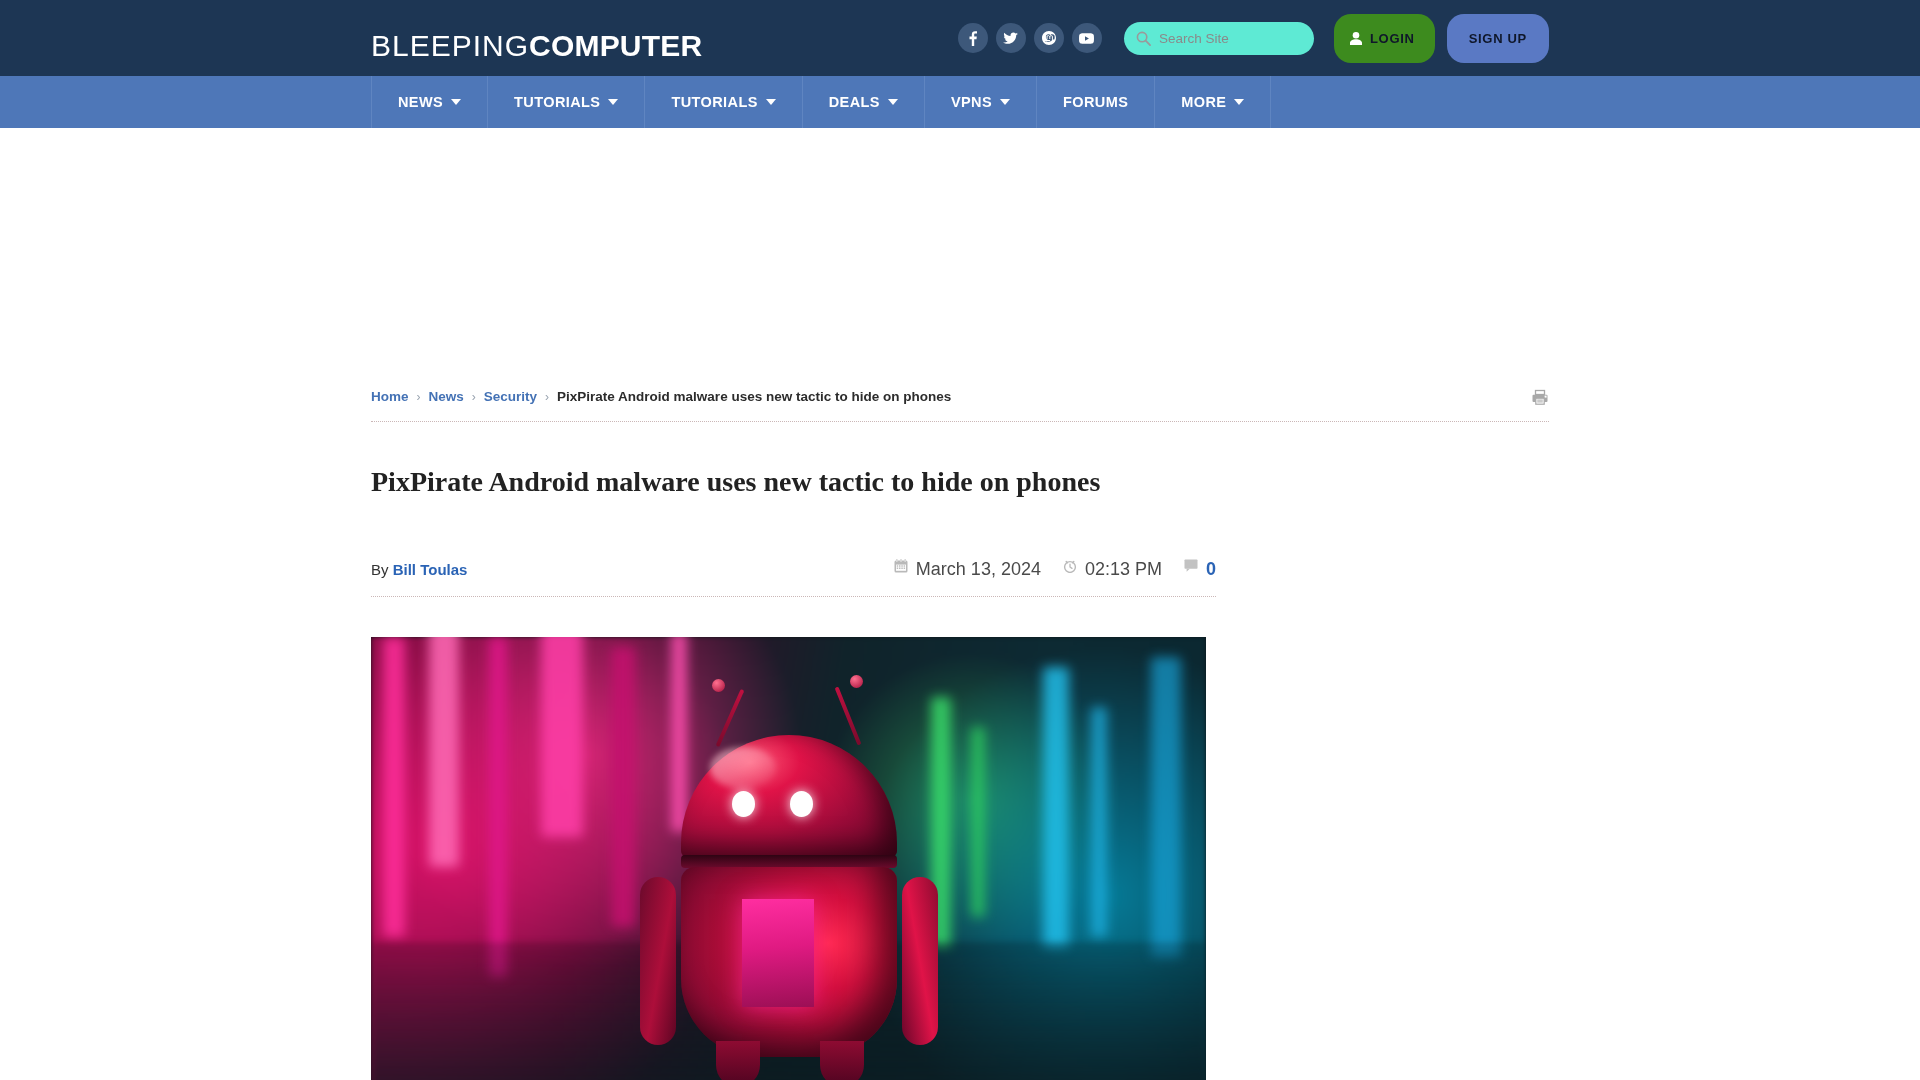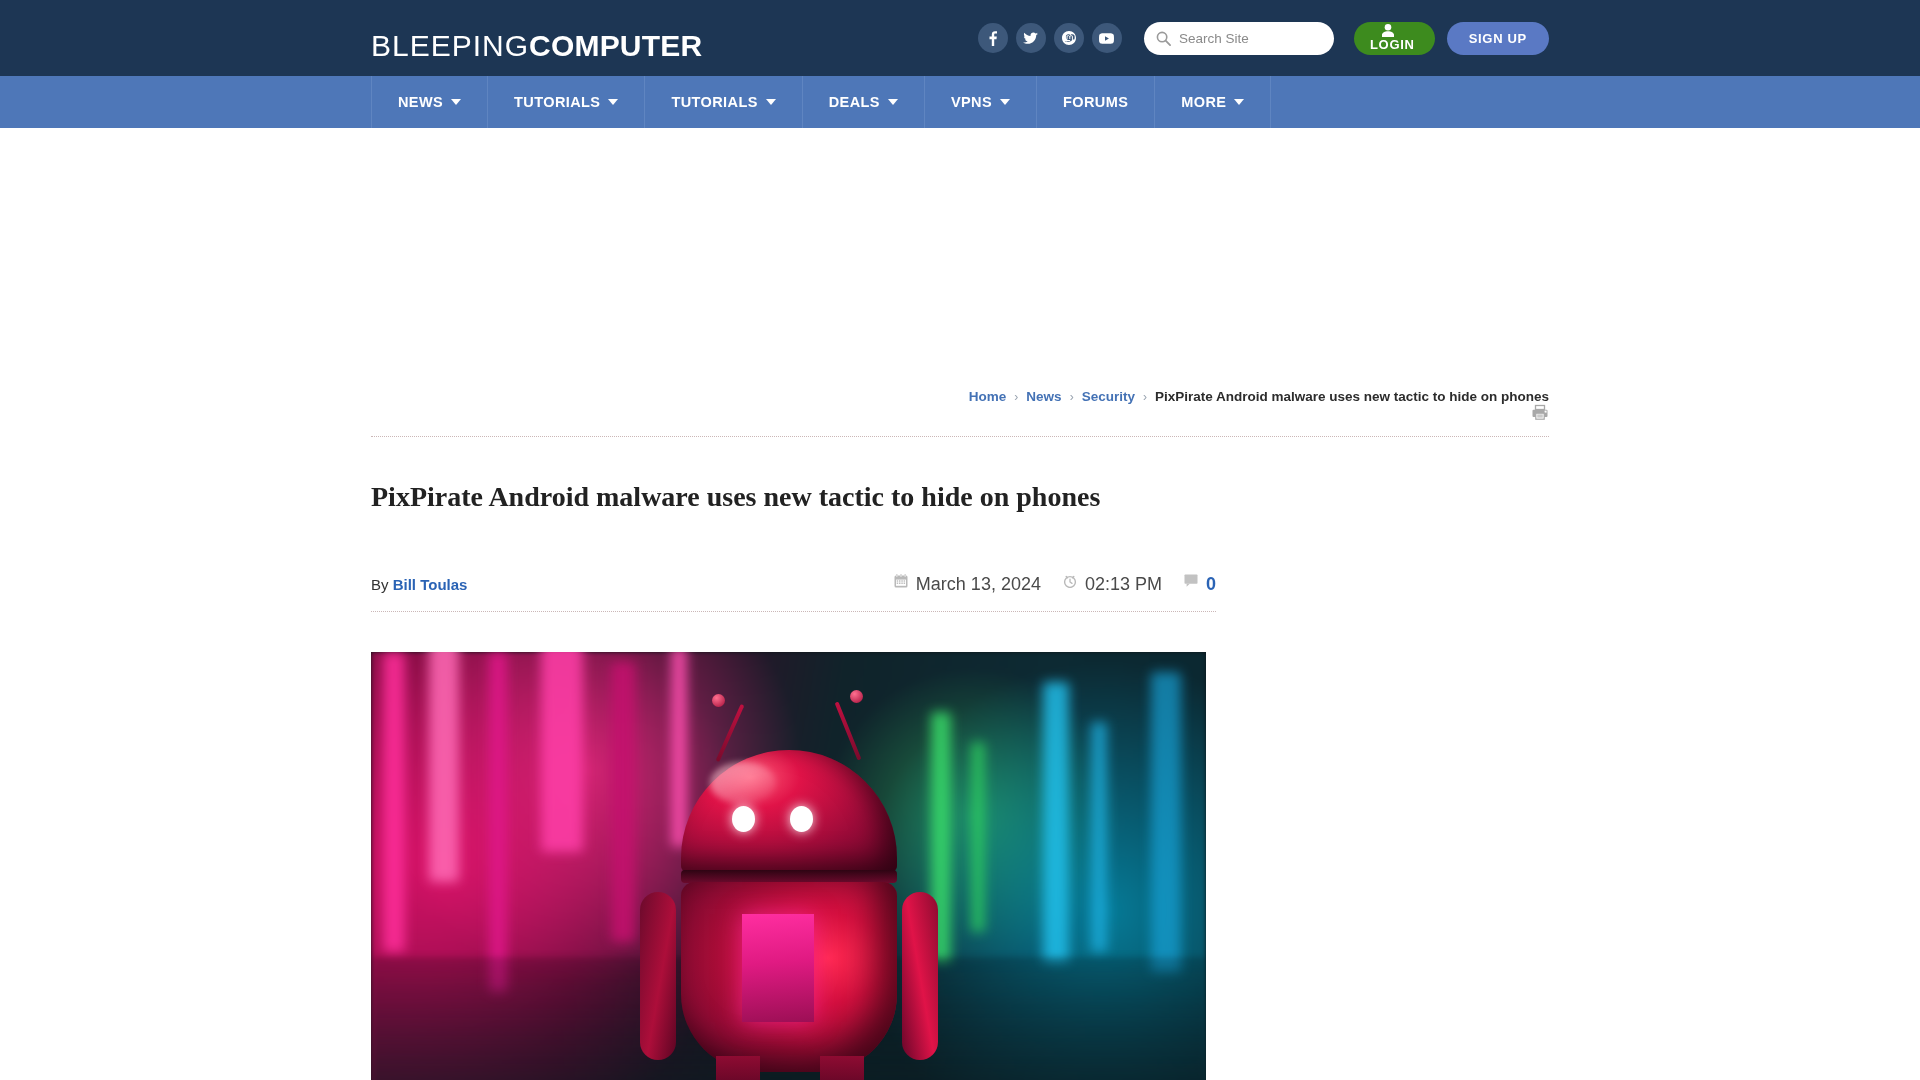--- a/index.html
+++ b/index.html
@@ -47,44 +47,43 @@
   .soc {
     width: 30px; height: 30px; border-radius: 50%;
     background: #3d587a;
     display: flex; align-items: center; justify-content: center;
     cursor: pointer;
   }
   .soc svg { fill: #ffffff; }
 
   .search-box {
     width: 190px; height: 33px;
-    background: #ffffff;
+    background: #5eead4;
     border-radius: 18px;
     display: flex; align-items: center;
     padding: 8px 12px;
     margin-right: 20px;
     justify-content: space-between;
   }
   .search-box .mag { margin-right: 8px; flex: none; display:flex; }
   .search-box input {
     border: none; outline: none;
     font-size: 13.5px; color: #5a5a5a;
     font-family: "Liberation Sans", sans-serif;
     width: 100%; background: transparent;
   }
   .search-box input::placeholder { color: #8a8a8a; }
 
   .btn {
-    height: 33px; border-radius: 17px;
+    height: 49px; border-radius: 17px;
     display: flex; align-items: center; justify-content: center;
     font-size: 13px; font-weight: 700; letter-spacing: 0.7px;
-    color: #ffffff; cursor: pointer; white-space: nowrap;
+    color: #0f172a; cursor: pointer; white-space: nowrap;
     border: none;
     font-family: "Liberation Sans", sans-serif;
-    flex-direction: column;
   }
   .btn-login { background: #3d8b1e; padding: 0 20px 0 16px; margin-right: 12px; }
   .btn-login .usr { margin-right: 8px; display: flex; }
   .btn-signup { background: #5a79c4; padding: 0 22px; }
 
   
   .navbar {
     height: 52px;
     background: #4e77b8;
     display: flex;
@@ -116,24 +115,23 @@
     border-top: 6px solid #ffffff;
   }
 
   
   .ad-slot { height: 253px; background: #ffffff; }
 
   
   .content-wrap { width: 1178px; margin: 0 auto; }
 
   .breadcrumb-row {
-    display: flex; align-items: flex-end;
+    display: flex; align-items: flex-start;
     padding: 8px 0 14px 0;
     border-bottom: 1px dotted #cbb7b7;
-    flex-direction: column;
   }
   .crumbs { display: flex; align-items: center; font-size: 13.5px; }
   .crumb-link { color: #4472b5; font-weight: 700; cursor: pointer; text-decoration: none; }
   .crumb-sep {
     margin: 0 8px; color: #9aa4b0; font-size: 12px;
     display: inline-block;
   }
   .crumb-current { color: #2c2c2c; font-weight: 700; }
   .printer { margin-left: auto; cursor: pointer; display: flex; }
 

